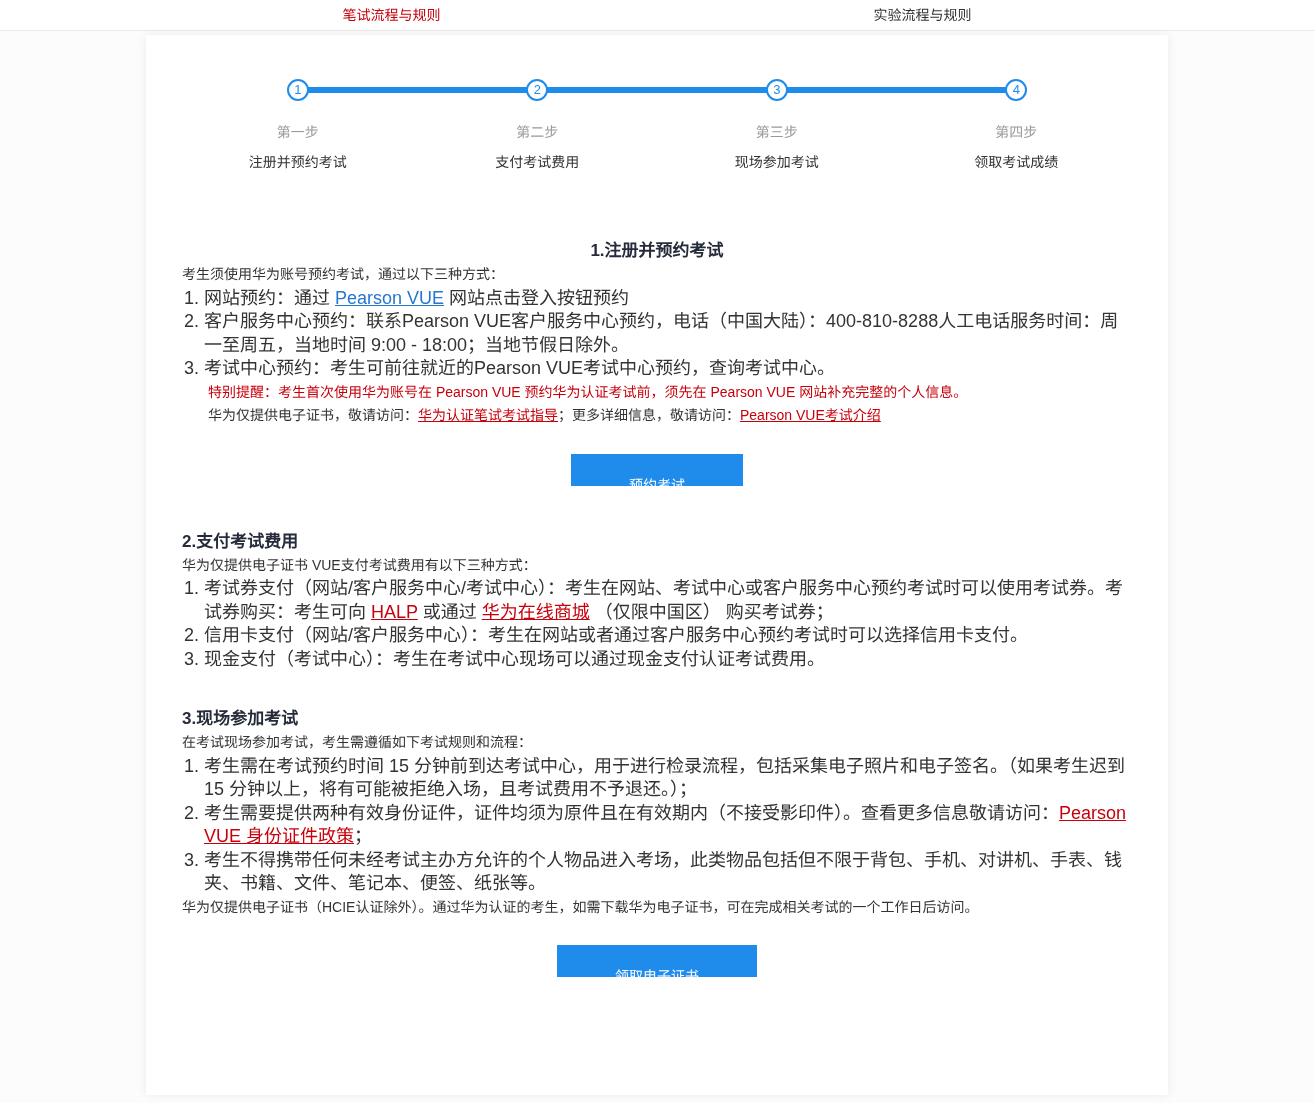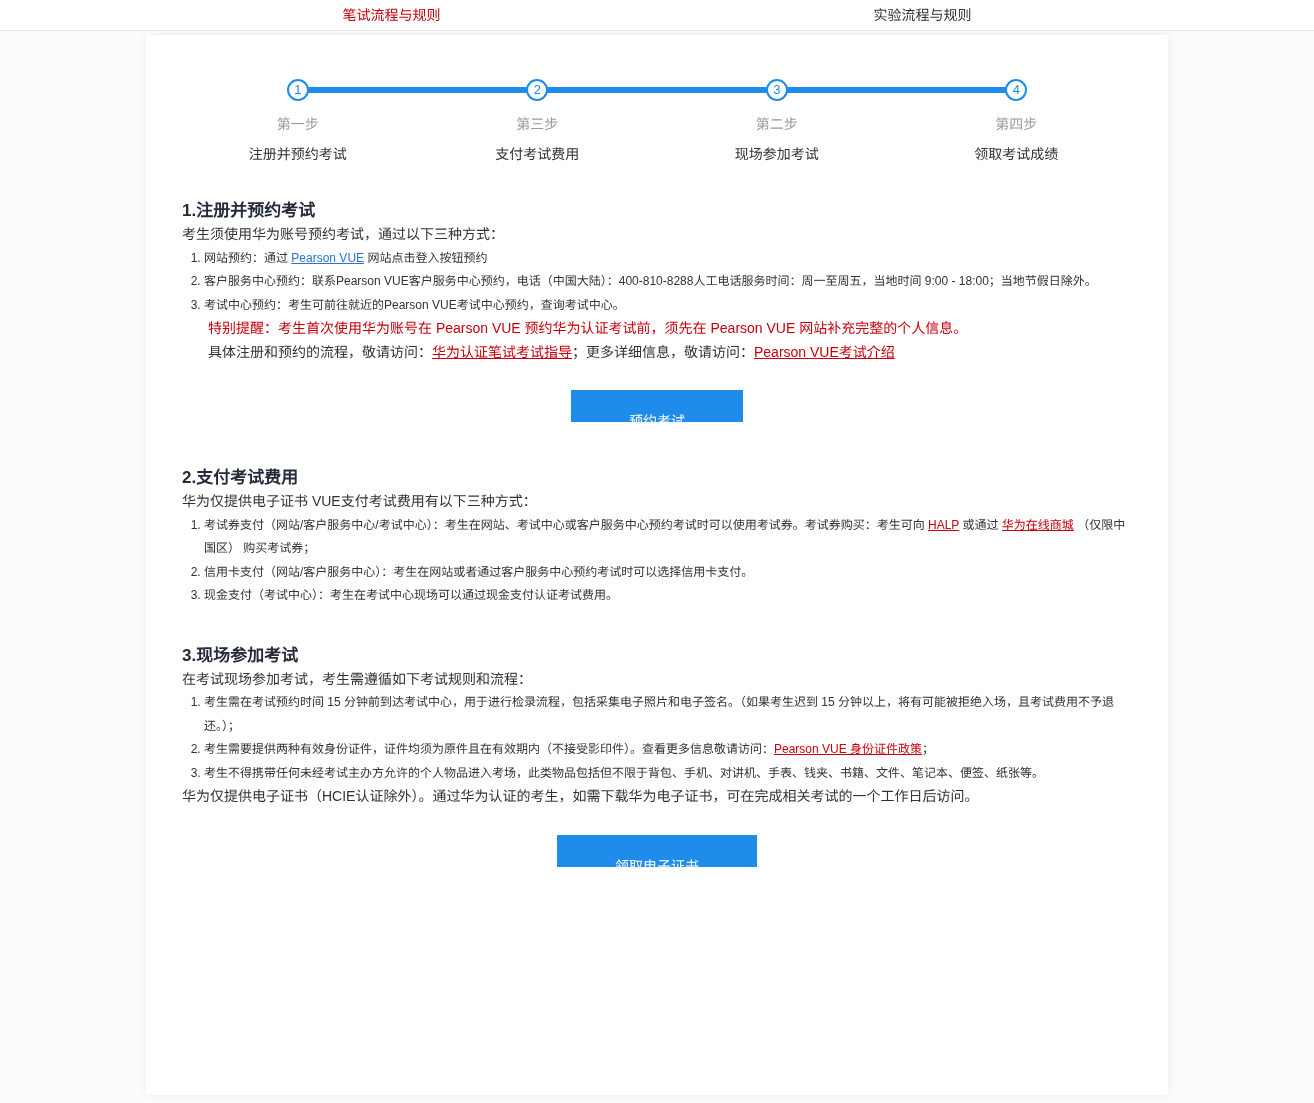--- a/index.html
+++ b/index.html
@@ -37,32 +37,32 @@
     height: 6px; background: #1f8ceb; border-radius: 3px; z-index: 0;
   }
   .step-row { display: flex; padding: 0 32px; position: relative; }
   .step-col { flex: 1; display: flex; flex-direction: column; align-items: center; }
   .step-circle {
     width: 22px; height: 22px; border-radius: 50%;
     border: 2px solid #1f8ceb; background: #fff; color: #1f8ceb;
     font-size: 13px; line-height: 18px; text-align: center;
     position: relative; z-index: 1;
   }
-  .step-label { margin-top: 12px; font-size: 14px; color: #9a9a9a; }
+  .step-label { margin-top: 20px; font-size: 14px; color: #9a9a9a; }
   .step-name  { margin-top: 10px; font-size: 14px; color: #333; }
   
   .section { padding: 0 36px; }
   .section-heading {
     font-size: 17px; font-weight: bold; color: #252b3a;
     margin-top: 36px; line-height: 24px;
   }
-  .section-heading.first { margin-top: 36px; }
+  .section-heading.first { margin-top: 68px; text-align: center; }
   .intro { font-size: 14px; line-height: 23.5px; color: #333; }
   ol.rule-list { margin: 0; padding-left: 22px; }
-  ol.rule-list li { font-size: 12px; line-height: 23.5px; color: #333; }
+  ol.rule-list li { font-size: 18px; line-height: 23.5px; color: #333; }
   .note-line { margin-left: 26px; font-size: 14px; line-height: 23.5px; }
   .note-red { color: #c7000b; }
   a.link-blue { color: #2676d2; text-decoration: underline; cursor: pointer; }
   a.link-red  { color: #c7000b; text-decoration: underline; cursor: pointer; }
   
   .btn-wrap { text-align: center; margin-top: 26px; }
   .primary-btn {
     display: inline-block; height: 31px; line-height: 31px;
     padding: 16px 58px; background: #1f8ceb; color: #fff;
     font-size: 14px; border: none; cursor: pointer;
@@ -95,24 +95,24 @@
       </div>
       <div class="step-col">
         <div class="step-circle">4</div>
       </div>
     </div>
     <div class="step-row">
       <div class="step-col">
           <span class="step-label">第一步</span>
         </div>
       <div class="step-col">
-          <span class="step-label">第三步</span>
+          <span class="step-label">第二步</span>
         </div>
       <div class="step-col">
-          <span class="step-label">第二步</span>
+          <span class="step-label">第三步</span>
         </div>
       <div class="step-col">
           <span class="step-label">第四步</span>
         </div>
     </div>
     <div class="step-row">
       <div class="step-col">
           <span class="step-name">注册并预约考试</span>
         </div>
       <div class="step-col">
@@ -130,21 +130,21 @@
   <div class="section">
     <div class="section-heading first">1.注册并预约考试</div>
     <p class="intro">考生须使用华为账号预约考试，通过以下三种方式：</p>
     <ol class="rule-list">
       <li><span>网站预约：通过 </span><a class="link-blue">Pearson VUE</a><span> 网站点击登入按钮预约</span></li>
       <li>客户服务中心预约：联系Pearson VUE客户服务中心预约，电话（中国大陆）：400-810-8288人工电话服务时间：周一至周五，当地时间 9:00 - 18:00；当地节假日除外。</li>
       <li>考试中心预约：考生可前往就近的Pearson VUE考试中心预约，查询考试中心。</li>
     </ol>
     <p class="note-line note-red">特别提醒：考生首次使用华为账号在 Pearson VUE 预约华为认证考试前，须先在 Pearson VUE 网站补充完整的个人信息。</p>
     <p class="note-line">
-      <span>具体注册和预约的流程，敬请访问：</span><a class="link-red">华为认证笔试考试指导</a><span>；更多详细信息，敬请访问：</span><a class="link-red">Pearson VUE考试介绍</a>
+      <span>华为仅提供电子证书，敬请访问：</span><a class="link-red">华为认证笔试考试指导</a><span>；更多详细信息，敬请访问：</span><a class="link-red">Pearson VUE考试介绍</a>
     </p>
     <div class="btn-wrap">
       <button class="primary-btn">预约考试</button>
     </div>
   </div>
 
   <div class="section">
     <div class="section-heading">2.支付考试费用</div>
     <p class="intro">华为仅提供电子证书 VUE支付考试费用有以下三种方式：</p>
     <ol class="rule-list">

